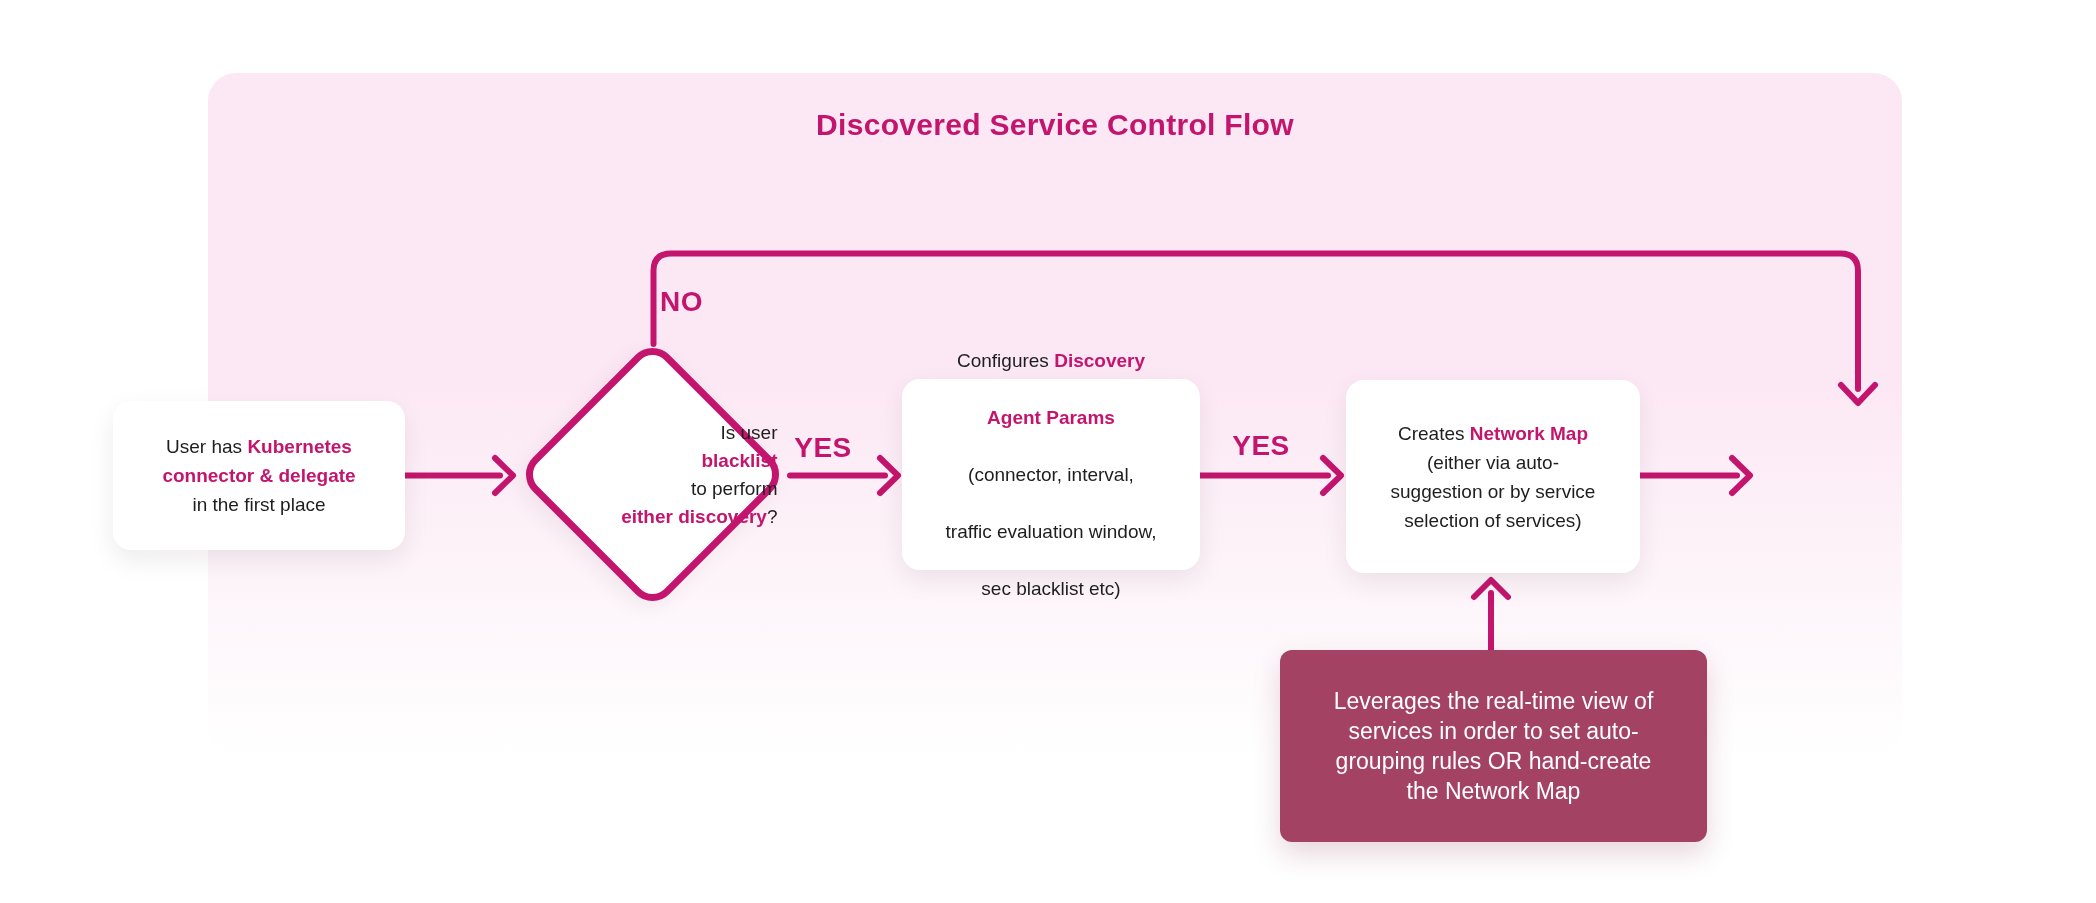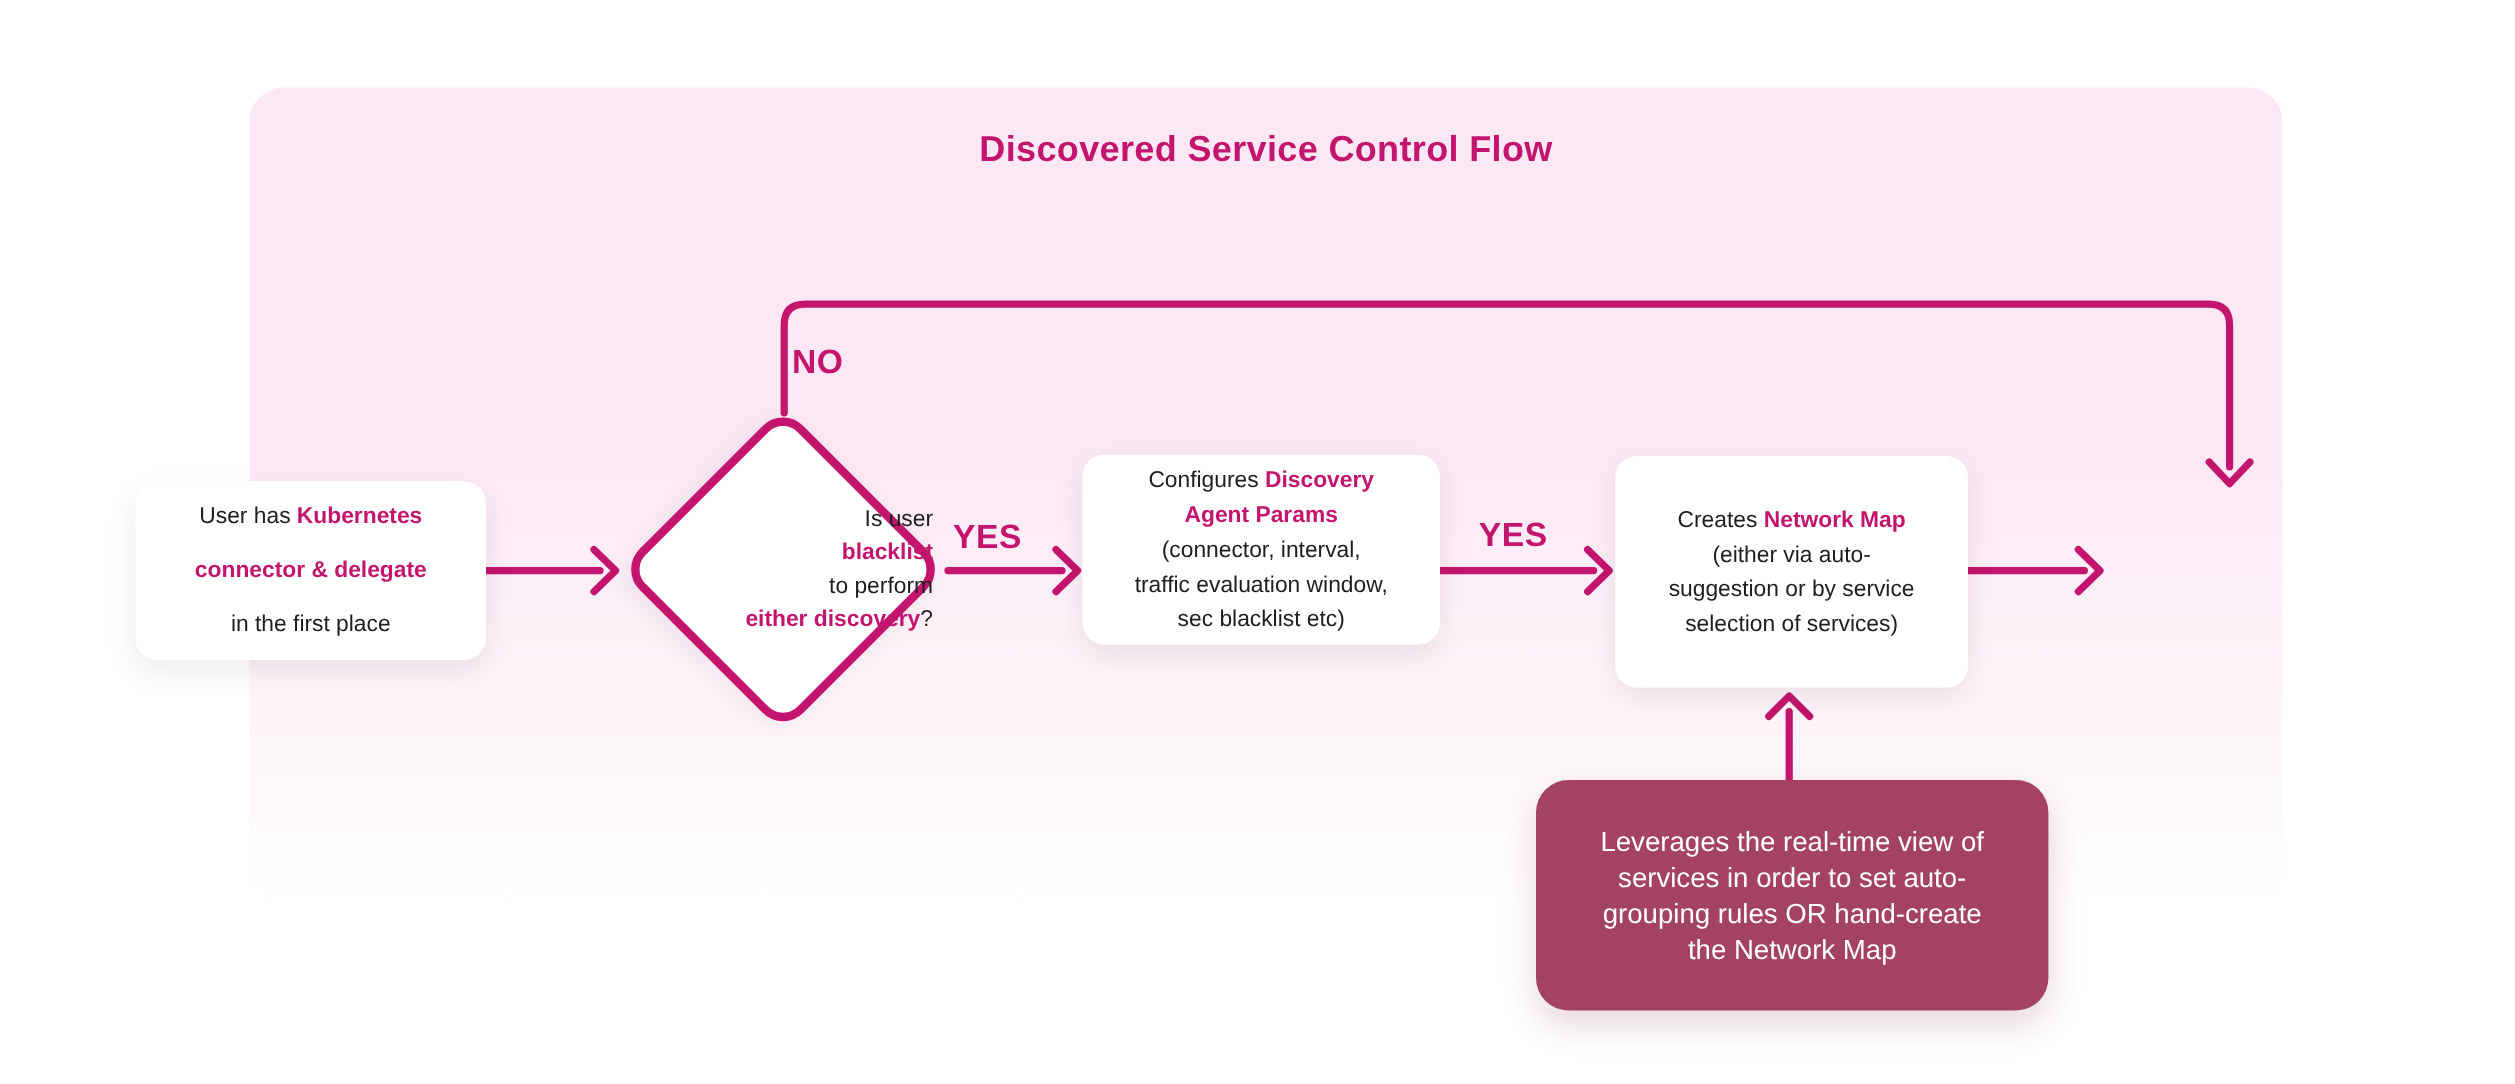--- a/index.html
+++ b/index.html
@@ -33,43 +33,43 @@
     stroke-linecap:round;stroke-linejoin:round;
   }
   .node{
     position:absolute;background:var(--node_bg);
     display:flex;flex-direction:column;justify-content:center;
     text-align:center;color:var(--text);
     font-size:19px;line-height:29px;
     box-shadow:0 10px 26px rgba(40,10,30,.08);
   }
   .node .accent, .diamond-text .accent{color:var(--accent);font-weight:700;}
-  .box-start{left:113px;top:401px;width:292px;height:149px;border-radius:18px;gap:16px;}
-  .box-configure{left:902px;top:379px;width:298px;height:158px;border-radius:18px;}
+  .box-start{left:113px;top:401px;width:292px;height:149px;border-radius:18px;}
+  .box-configure{left:902px;top:379px;width:298px;height:191px;border-radius:18px;gap:28px;}
   .box-creates{left:1346px;top:380px;width:294px;height:193px;border-radius:18px;}
   .box-end{
     left:1755px;top:408px;width:228px;height:135px;border-radius:16px;
     font-size:33px;font-weight:700;letter-spacing:1px;color:var(--accent);
     box-shadow:0 10px 26px rgba(40,10,30,.10);
   }
   .diamond-wrap{position:absolute;left:556px;top:378px;width:193px;height:193px;}
   .diamond-shape{
     position:absolute;left:0;top:0;width:193px;height:193px;
     background:var(--node_bg);border:7px solid var(--accent);border-radius:24px;
     transform:rotate(45deg);
     box-shadow:0 8px 22px rgba(40,10,30,.06);
   }
   .diamond-text{
     position:absolute;left:50%;top:50%;transform:translate(-50%,-50%);
     width:250px;text-align:right;color:var(--text);
     font-size:19px;line-height:28px;
   }
   .note{
     position:absolute;left:1280px;top:650px;width:427px;height:192px;
-    border-radius:27px;background:var(--note_bg);color:#ffffff;
+    border-radius:12px;background:var(--note_bg);color:#ffffff;
     display:flex;flex-direction:column;justify-content:center;text-align:center;
     font-size:23px;line-height:30px;
     box-shadow:0 12px 28px rgba(120,30,60,.18);
   }
   .edge-label{
     position:absolute;width:70px;text-align:center;
     color:var(--accent);font-size:28px;font-weight:800;letter-spacing:.5px;
   }
   .label-no{left:660px;top:286px;text-align:left;}
   .label-yes1{left:788px;top:432px;}

